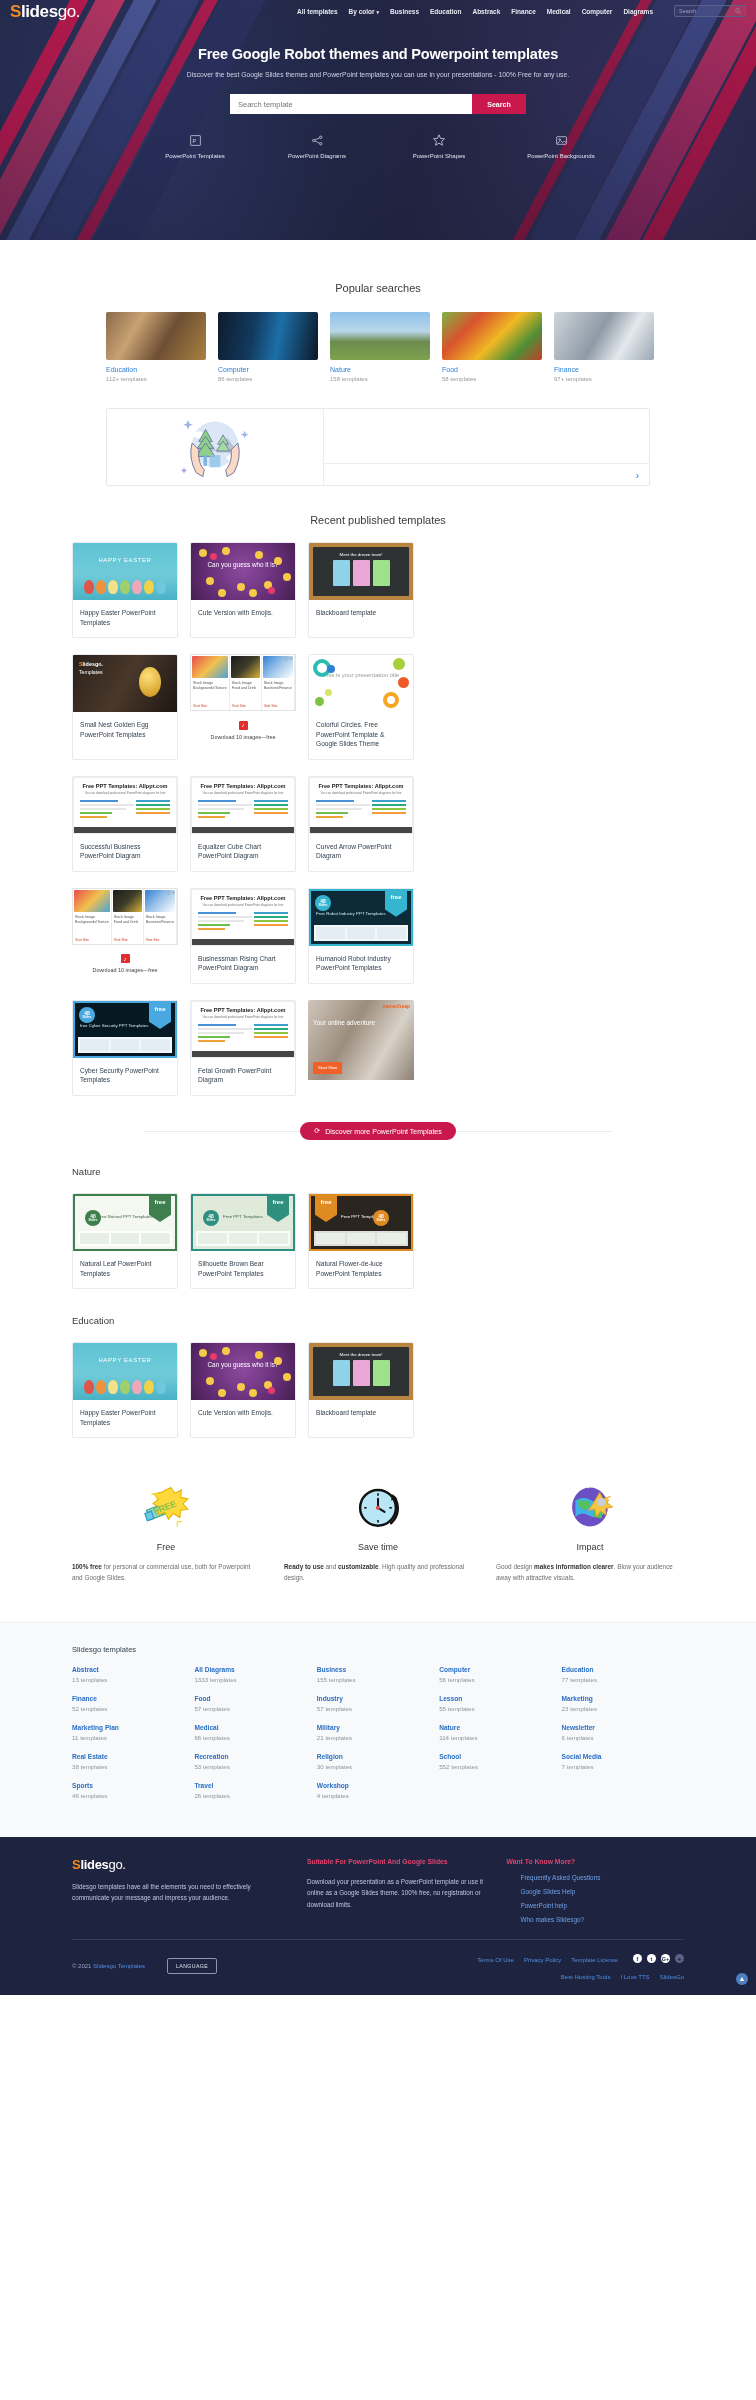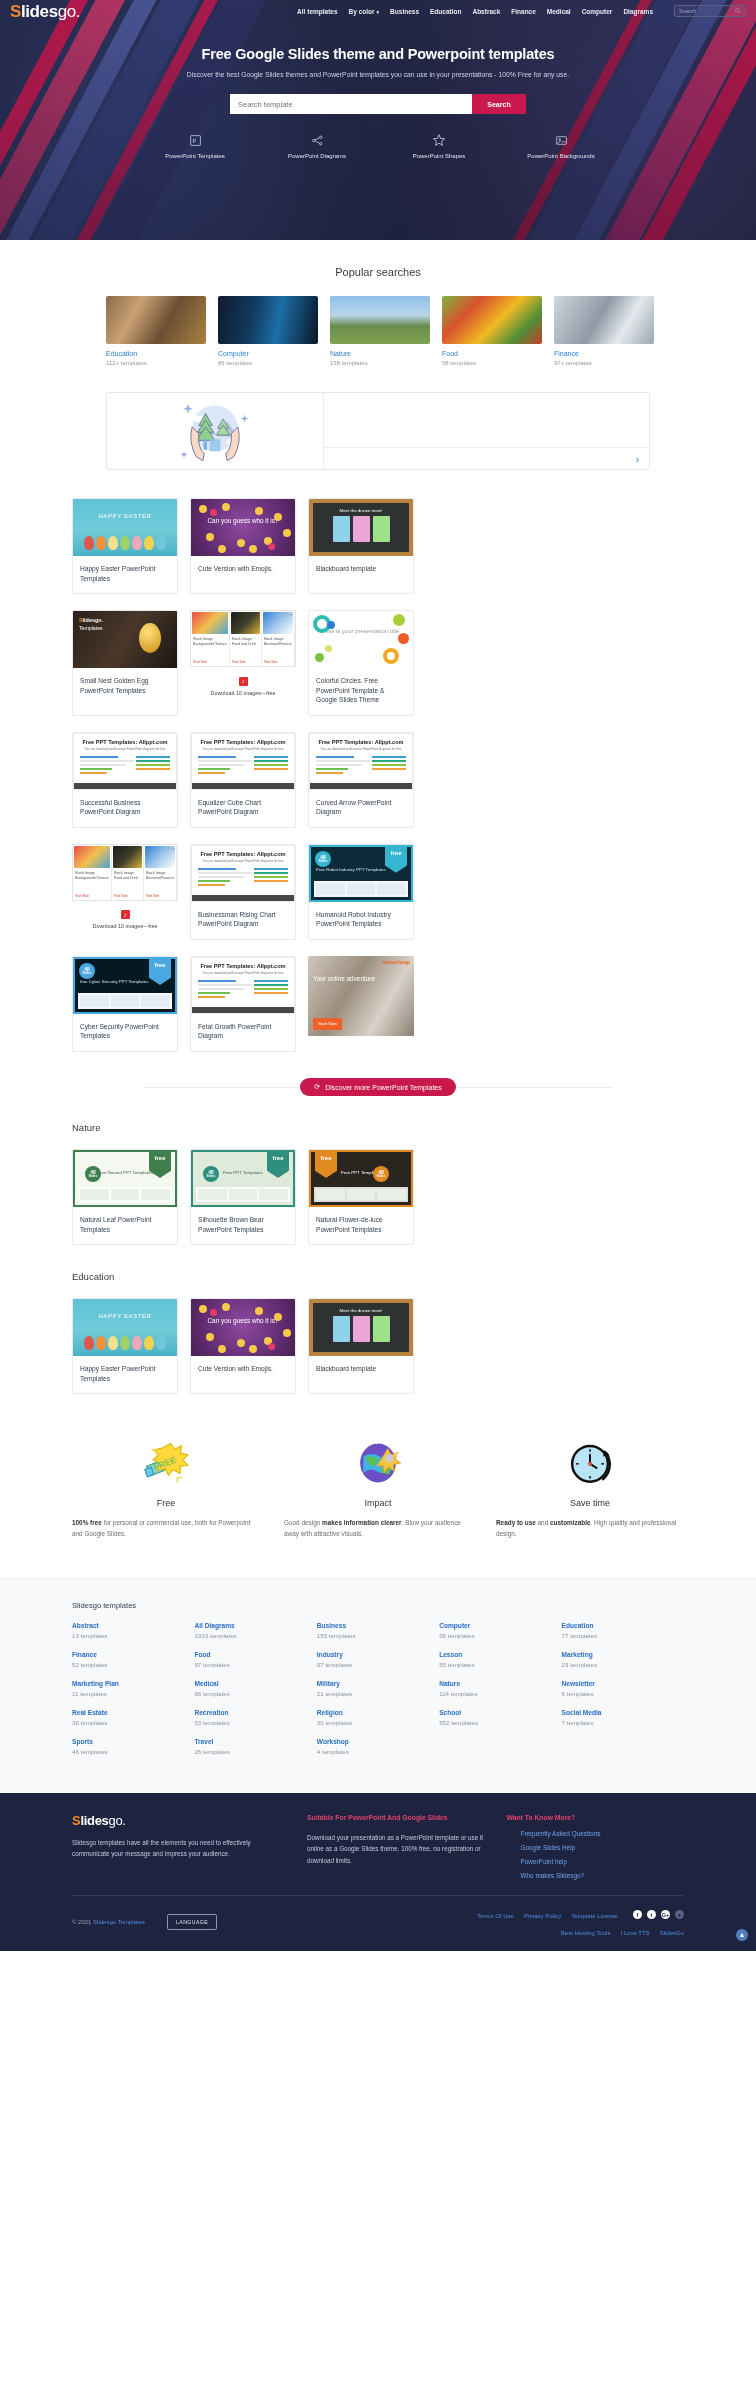--- a/index.html
+++ b/index.html
@@ -80,21 +80,21 @@
     font-size:7px; font-weight:bold; cursor:pointer;
     font-family:"Liberation Sans",sans-serif;
   }
   .quick-links { display:flex; justify-content:center; gap:32px; margin-top:18px; }
   .ql { width:90px; text-align:center; cursor:pointer; }
   .ql-ico { height:16px; display:flex; align-items:center; justify-content:center; }
   .ql-label { color:#dfe3f1; font-size:6px; margin-top:5px; }
 
   
   .section-title { text-align:center; font-size:11px; color:#3a3a3a; font-weight:normal; }
-  .wrap { width:756px; padding:0 106px; }
+  .wrap { width:756px; padding:0 106px;margin-top:16px; }
   .wrap-wide { width:756px; padding:0 72px; }
 
   
   .pop { padding-top:26px; }
   .pop-grid { display:flex; gap:12px; margin-top:18px; }
   .pop-card { width:100px; }
   .pop-thumb { width:100px; height:48px; border-radius:2px; position:relative; overflow:hidden;}
   .pop-name { color:#2a7fd4; font-size:7px; margin-top:6px; }
   .pop-count { color:#9a9a9a; font-size:6px; margin-top:3px; }
   .t-education{background:linear-gradient(120deg,#8a6a4a 0%,#c9a173 30%,#6d4f34 60%,#a9823f 100%);}
@@ -263,21 +263,21 @@
             <svg width="6" height="6" viewBox="0 0 16 16">
                 <circle cx="6.5" cy="6.5" r="5" fill="none" stroke="#9aa1bd" stroke-width="1.6"></circle>
                 <line x1="10.5" y1="10.5" x2="15" y2="15" stroke="#9aa1bd" stroke-width="1.6"></line>
               </svg>
           </span>
         </div>
       </div>
     </div>
 
     <div class="hero-content">
-      <div class="hero-title">Free Google Slides theme and Powerpoint templates</div>
+      <div class="hero-title">Free Google Robot themes and Powerpoint templates</div>
       <div class="hero-sub">Discover the best Google Slides themes and PowerPoint templates you can use in your presentations - 100% Free for any use.</div>
       <div class="search-row">
         <input class="search-input" placeholder="Search template" style="">
         <button class="search-btn">Search</button>
       </div>
       <div class="quick-links">
         <div class="ql">
           <div class="ql-ico">
             <svg width="13" height="13" viewBox="0 0 24 24" fill="none" stroke="#cfd4e8" stroke-width="1.4">
               <rect x="3" y="3" width="18" height="18" rx="1"></rect>
@@ -374,20 +374,21 @@
           <path d="M14 76 l1.4 3.4 3.4 1.4 -3.4 1.4 -1.4 3.4 -1.4 -3.4 -3.4 -1.4 3.4 -1.4z" fill="#b39ce8"></path>
         </svg>
       </div>
       <div class="car-right">
         <div class="car-next">›</div>
       </div>
     </div>
   </div>
 
   <div class="wrap-wide cards-section">
+    <div class="section-title">Recent published templates</div>
     <div id="recent-rows">
         <div class="cards-row">
           <div class="card">
             <div class="card-thumb th-easter">
               <div style="color:#fff;font-size:6px;text-align:center;padding-top:14px;letter-spacing:.6px;">HAPPY EASTER</div>
               <div style="position:absolute;bottom:6px;left:4px;right:4px;display:flex;gap:2px;justify-content:center;">
                 <div style="width:10px;height:14px;border-radius:50% 50% 45% 45%;background:#e0554a;"></div>
                 <div style="width:10px;height:14px;border-radius:50% 50% 45% 45%;background:#f0913b;"></div>
                 <div style="width:10px;height:14px;border-radius:50% 50% 45% 45%;background:#f3e08a;"></div>
                 <div style="width:10px;height:14px;border-radius:50% 50% 45% 45%;background:#9fd06a;"></div>
@@ -790,20 +791,38 @@
           <path d="M8 36 l18 -7 4 12 -18 7 z" fill="#8fd6c0" stroke="#3aa78c" stroke-width="1.5"></path>
           <path d="M6 40 l8 -3 3 9 -8 3 z" fill="#6cc9ea" stroke="#2f9bc4" stroke-width="1.5"></path>
           <path d="M38 8 l5 7 8 -4 -1 9 9 2 -6 6 6 7 -9 1 -1 9 -8 -5 -6 7 -4 -8 -9 2 2 -9 -8 -4 7 -6 -6 -6 9 -2 z" fill="#ffd93b" stroke="#e2b400" stroke-width="1.3"></path>
           <text x="32" y="36" font-size="11" font-family="sans-serif" font-weight="bold" fill="#7fbf4f" text-anchor="middle" transform="rotate(-20 32 36)">FREE</text>
           <path d="M14 16 h6 v6" fill="none" stroke="#ffd93b" stroke-width="1.6"></path>
           <path d="M52 50 h-6 v6" fill="none" stroke="#ffd93b" stroke-width="1.6"></path>
         </svg>
       </div>
       <div class="feat-title">Free</div>
       <div class="feat-desc" id="feat-desc-0"><b>100% free</b><span> for personal or commercial use, both for Powerpoint and Google Slides.</span></div>
+    </div>
+    <div class="feat">
+      <div class="feat-ico">
+        <svg width="52" height="52" viewBox="0 0 64 64">
+          <circle cx="32" cy="33" r="22" fill="#b9e6f7" stroke="#111" stroke-width="3"></circle>
+          <path d="M52 20 a24 24 0 0 1 -4 32" fill="none" stroke="#111" stroke-width="3" stroke-linecap="round"></path>
+          <polygon points="50,16 56,22 48,24" fill="#111"></polygon>
+          <line x1="32" y1="33" x2="32" y2="22" stroke="#111" stroke-width="2.5" stroke-linecap="round"></line>
+          <line x1="32" y1="33" x2="40" y2="38" stroke="#111" stroke-width="2.5" stroke-linecap="round"></line>
+          <circle cx="32" cy="33" r="2.6" fill="#d94f4f"></circle>
+          <line x1="32" y1="15" x2="32" y2="18" stroke="#111" stroke-width="2"></line>
+          <line x1="32" y1="48" x2="32" y2="51" stroke="#111" stroke-width="2"></line>
+          <line x1="15" y1="33" x2="18" y2="33" stroke="#111" stroke-width="2"></line>
+          <line x1="46" y1="33" x2="49" y2="33" stroke="#111" stroke-width="2"></line>
+        </svg>
+      </div>
+      <div class="feat-title">Save time</div>
+      <div class="feat-desc" id="feat-desc-1"><b>Ready to use</b><span> and </span><b>customizable</b><span>. High quality and professional design.</span></div>
     </div>
     <div class="feat">
       <div class="feat-ico">
         <svg width="52" height="52" viewBox="0 0 64 64">
           <ellipse cx="32" cy="32" rx="22" ry="24" fill="#6b4fc4"></ellipse>
           <path d="M14 24 q10 -6 20 0 q8 5 16 0 l0 16 q-10 8 -20 2 q-8 -5 -16 2 z" fill="#3fb3e8"></path>
           <path d="M18 22 q6 4 12 2 l2 8 -8 4 -6 -6 z" fill="#57c05a"></path>
           <path d="M36 36 q8 -3 12 2 l-2 8 -10 -2 z" fill="#57c05a"></path>
           <path d="M44 14 l4 8 9 -3 -4 8 7 5 -9 2 1 8 -7 -5 -5 7 -2 -9 -8 1 5 -7 z" fill="#f5c542" stroke="#e09f1c" stroke-width="1"></path>
           <circle cx="46" cy="26" r="5" fill="#c9ccd4"></circle>
@@ -811,38 +830,20 @@
           <line x1="54" y1="22" x2="60" y2="20" stroke="#fff" stroke-width="1.6"></line>
           <circle cx="16" cy="14" r="1.3" fill="#fff"></circle>
             <circle cx="52" cy="48" r="1.3" fill="#fff"></circle>
           <circle cx="12" cy="44" r="1" fill="#fff"></circle>
             <circle cx="30" cy="8" r="1" fill="#fff"></circle>
         </svg>
       </div>
       <div class="feat-title">Impact</div>
       <div class="feat-desc" id="feat-desc-2"><span>Good design </span><b>makes information clearer</b><span>. Blow your audience away with attractive visuals.</span></div>
     </div>
-    <div class="feat">
-      <div class="feat-ico">
-        <svg width="52" height="52" viewBox="0 0 64 64">
-          <circle cx="32" cy="33" r="22" fill="#b9e6f7" stroke="#111" stroke-width="3"></circle>
-          <path d="M52 20 a24 24 0 0 1 -4 32" fill="none" stroke="#111" stroke-width="3" stroke-linecap="round"></path>
-          <polygon points="50,16 56,22 48,24" fill="#111"></polygon>
-          <line x1="32" y1="33" x2="32" y2="22" stroke="#111" stroke-width="2.5" stroke-linecap="round"></line>
-          <line x1="32" y1="33" x2="40" y2="38" stroke="#111" stroke-width="2.5" stroke-linecap="round"></line>
-          <circle cx="32" cy="33" r="2.6" fill="#d94f4f"></circle>
-          <line x1="32" y1="15" x2="32" y2="18" stroke="#111" stroke-width="2"></line>
-          <line x1="32" y1="48" x2="32" y2="51" stroke="#111" stroke-width="2"></line>
-          <line x1="15" y1="33" x2="18" y2="33" stroke="#111" stroke-width="2"></line>
-          <line x1="46" y1="33" x2="49" y2="33" stroke="#111" stroke-width="2"></line>
-        </svg>
-      </div>
-      <div class="feat-title">Save time</div>
-      <div class="feat-desc" id="feat-desc-1"><b>Ready to use</b><span> and </span><b>customizable</b><span>. High quality and professional design.</span></div>
-    </div>
   </div>
 
   <div class="cats">
     <div class="cats-title">Slidesgo templates</div>
     <div class="cats-grid" id="cats-grid">
         <div class="cat-item">
           <div class="cat-name">Abstract</div>
           <div class="cat-count">13 templates</div>
         </div>
         <div class="cat-item">

